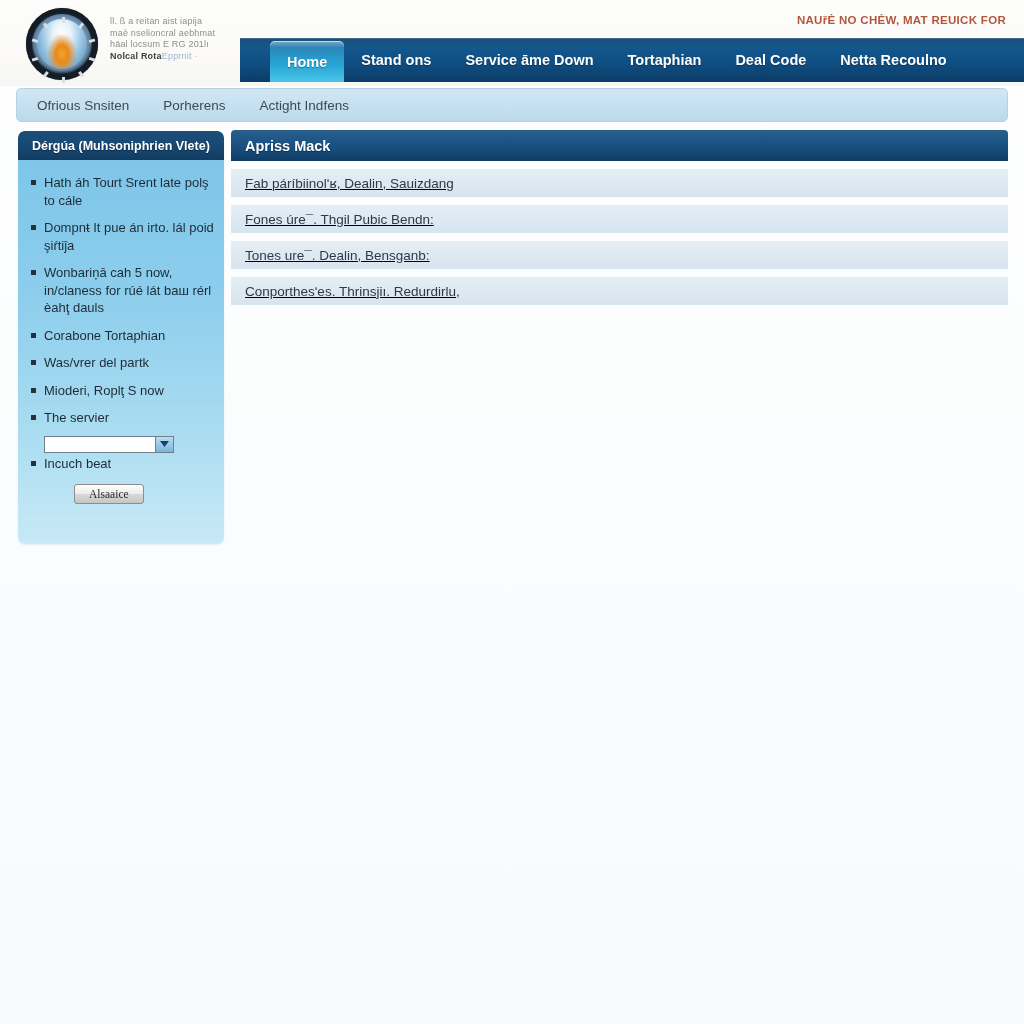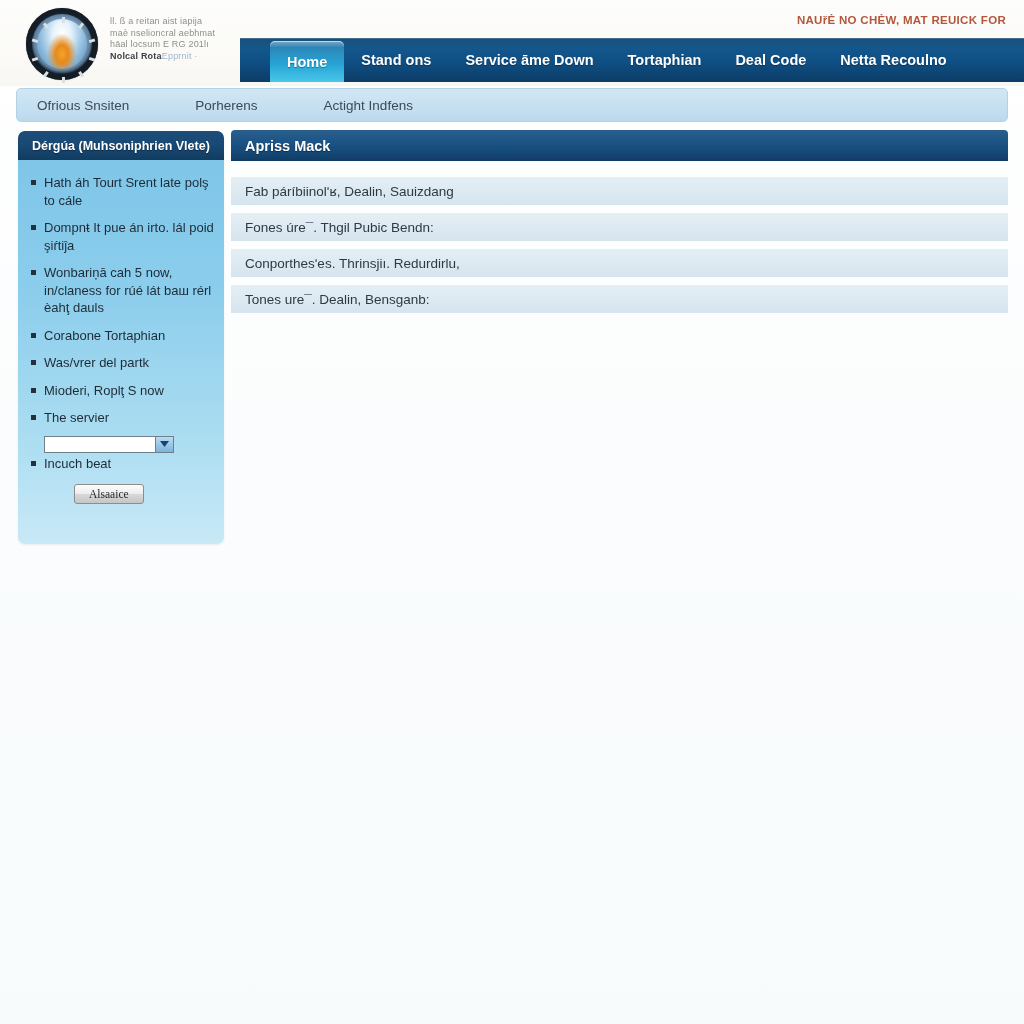--- a/index.html
+++ b/index.html
@@ -154,21 +154,20 @@
     top: 88px;
     width: 992px;
     height: 34px;
     background: linear-gradient(180deg, #d2e7f4 0%, #c5e0f1 55%, #bcd9ec 100%);
     border: 1px solid #b4d2e6;
     border-radius: 5px;
     box-sizing: border-box;
     display: flex;
     align-items: center;
     padding-left: 20px;
-    gap: 32px;
   }
   .crumb {
     font-size: 13.5px;
     color: #3c4a55;
     margin-right: 34px;
     white-space: nowrap;
     cursor: pointer;
   }
 
   
@@ -270,21 +269,22 @@
     display: flex;
     align-items: center;
     padding-left: 14px;
     color: #ffffff;
     font-size: 14.5px;
     font-weight: bold;
     white-space: nowrap;
     text-shadow: 0 1px 1px rgba(0,0,0,.4);
   }
   .panel-rows {
-    padding-top: 16px;
+    padding-top: 8px;
+    text-decoration: underline;
   }
   .panel-row {
     height: 28px;
     background: linear-gradient(180deg, #e4eef5 0%, #dde9f1 55%, #d6e4ee 100%);
     display: flex;
     align-items: center;
     padding-left: 14px;
     font-size: 13.5px;
     color: #2d3a44;
     margin-bottom: 8px;
@@ -369,18 +369,18 @@
     </ul>
 
     <button class="apply-btn">Alsaaice</button>
   </div>
 
   <div class="main-panel">
     <div class="panel-header">Apriss Mack</div>
     <div class="panel-rows">
       <div class="panel-row">Fab páríbiinolʹʁ, Dealin, Sauizdang</div>
       <div class="panel-row">Fones úre¯. Thgil Pubic Bendn:</div>
+      <div class="panel-row">Tones ure¯. Dealin, Bensganb:</div>
       <div class="panel-row">Conporthesʹes. Thrinsjiı. Redurdirlu,</div>
-      <div class="panel-row">Tones ure¯. Dealin, Bensganb:</div>
     </div>
   </div>
 
 </div>
 
 </body></html>

